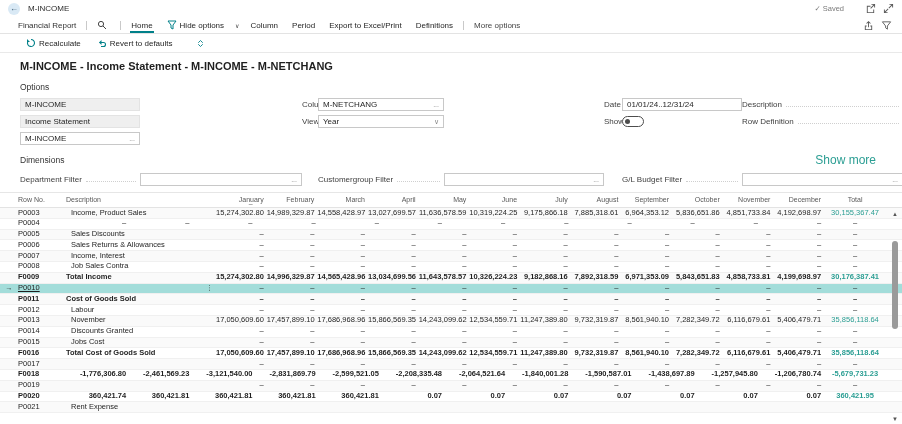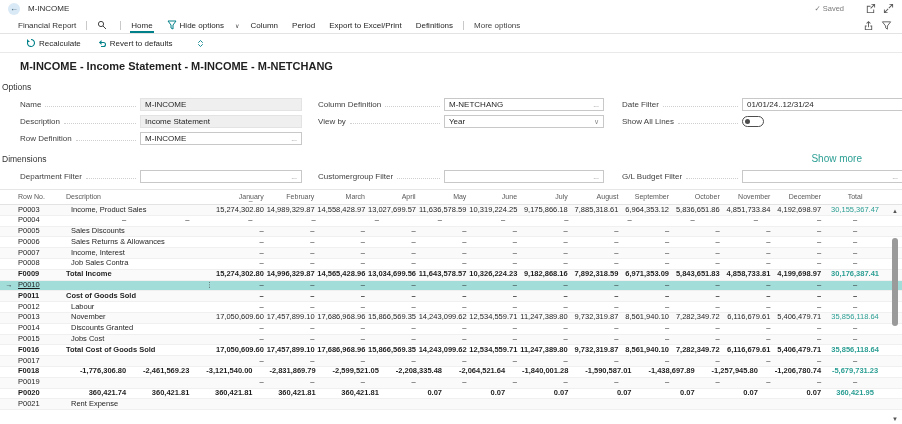--- a/index.html
+++ b/index.html
@@ -32,22 +32,22 @@
 
   
   .toolbar { height:19px; display:flex; align-items:center; padding:0 10px 0 26px; flex:none;
     border-bottom:1px solid #e9e9e9; font-size:8px; }
   .tool { display:flex; align-items:center; gap:3px; margin-right:16px; color:#262626; cursor:pointer; }
   .tool .micon { margin-right:0; }
 
   
   .content { flex:1; display:flex; flex-direction:column; overflow:hidden; }
   .report-title { font-size:11px; font-weight:bold; padding:7px 20px 2px 20px; color:#1f1f1f; }
-  .section-label { font-size:8.5px; color:#333; padding:8px 20px 4px 2px; display:flex; align-items:center; }
-  .showmore { margin-left:auto; margin-right:20px; color:#2b9e93; font-size:10px; cursor:pointer; }
+  .section-label { font-size:8.5px; color:#333; padding:8px 20px 4px 20px; display:flex; align-items:center; }
+  .showmore { margin-left:auto; margin-right:6px; color:#2b9e93; font-size:12px; cursor:pointer; }
 
   .fgrid { display:grid; grid-template-columns:120px 162px 16px 126px 160px 18px 120px 161px;
     padding:0 5px 0 20px; row-gap:4px; margin-top:2px; }
   .flabel { font-size:8px; color:#404040; display:flex; align-items:flex-end; padding-bottom:2px; overflow:hidden; }
   .flabel .txt { white-space:nowrap; }
   .leader { flex:1; border-bottom:1px dotted #cfcfcf; margin:0 4px 2px 4px; min-width:6px; }
   .field { height:13px; font-size:8px; display:flex; align-items:center; padding:0 4px; }
   .field.filled { background:#efefef; border:1px solid #e3e3e3; }
   .field.boxed { background:#fff; border:1px solid #c8c8c8; }
   .adorn { margin-left:auto; color:#8a8a8a; font-size:7px; }
@@ -184,24 +184,20 @@
 
   <div class="content">
 
     <div class="report-title">M-INCOME - Income Statement - M-INCOME - M-NETCHANG</div>
 
     <div class="section-label">
       <span>Options</span>
     </div>
     <div class="fgrid">
 
-      <div class="flabel">
-          <span class="txt">Name</span>
-          <span class="leader"></span>
-        </div>
       <div class="field filled">
           <span>M-INCOME</span>
         </div>
       <div></div>
       <div class="flabel">
           <span class="txt">Column Definition</span>
           <span class="leader"></span>
         </div>
       <div class="field boxed">
           <span>M-NETCHANG</span>

